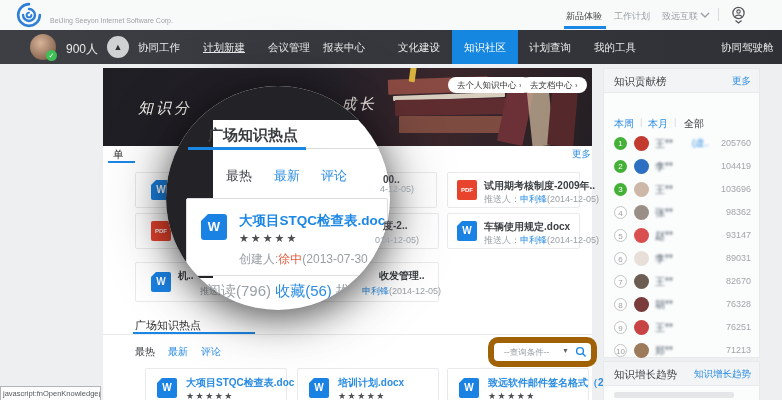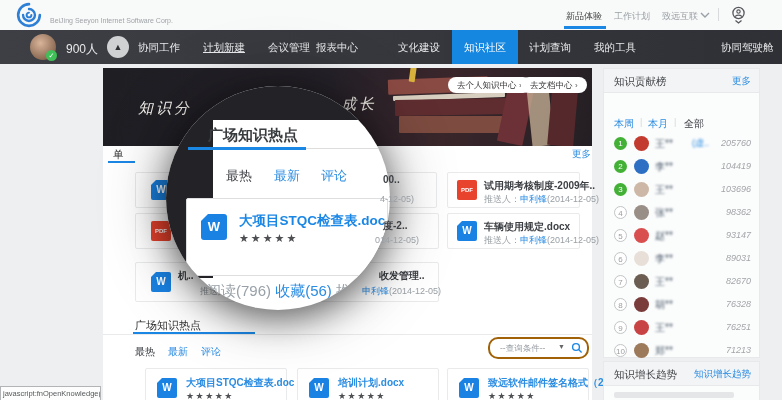--- a/index.html
+++ b/index.html
@@ -41,21 +41,21 @@
   .cmeta{font-size:9px;color:#9aa0a5;}
   .blue{color:#2a8ce2;}
   .orange{color:#e2593c;}
   .stars{font-size:9px;color:#4d4f52;letter-spacing:1.5px;}
   .btitle{font-size:10px;font-weight:bold;color:#2a8ce2;}
   
   .sectitle{left:32px;top:250px;font-size:11px;color:#333;}
   .secline{position:absolute;left:30px;top:264px;width:122px;height:2px;background:#1b87e5;}
   .secborder{position:absolute;left:0px;top:266px;width:489px;height:1px;background:#e8eaeb;}
   .htab{top:277px;font-size:10px;cursor:pointer;}
-  .pill{position:absolute;left:385px;top:269px;width:97px;height:18px;border:2px solid #a16207;border-radius:10px;background:#fff;}
+  .pill{position:absolute;left:385px;top:269px;width:97px;height:18px;border:6px solid #a16207;border-radius:10px;background:#fff;}
   .pill .ph{position:absolute;left:10px;top:4px;font-size:8.5px;color:#9aa0a5;}
   .pill .chev{position:absolute;left:68px;top:4px;font-size:7px;color:#666;}
   
   .mag{position:absolute;left:166px;top:86px;width:224px;height:224px;border-radius:50%;background:#fff;overflow:hidden;z-index:30;box-shadow:0 8px 35px rgba(0,0,0,.55),0 0 70px rgba(0,0,0,.28);}
   .mdark{position:absolute;background:#232327;}
   .mtitle{left:42px;top:40px;font-size:15px;font-weight:bold;color:#3a3d40;}
   .mbar{position:absolute;left:22px;top:61px;width:118px;height:3px;background:#1b87e5;}
   .mgray{position:absolute;left:140px;top:62px;width:84px;height:1px;background:#ddd;}
   .mtab{top:81px;font-size:13px;cursor:pointer;}
   .mcard{position:absolute;left:20px;top:112px;width:200px;height:76px;border:1px solid #dcdedf;border-radius:2px;background:#fff;}
@@ -72,21 +72,21 @@
   .score-line{left:10px;top:31px;font-size:9px;color:#77797c;}
   .stab{top:48px;font-size:10px;cursor:pointer;}
   .ssep{top:48px;font-size:9px;color:#d5d7d8;}
   .rrow{position:absolute;left:0;width:100%;height:22px;}
   .rbadge{position:absolute;left:10px;top:4px;width:13px;height:13px;border-radius:50%;font-size:8px;text-align:center;line-height:13px;}
   .rb-top{background:#43b036;color:#fff;}
   .rb-low{background:#fff;border:1px solid #c2c4c6;color:#9b9ea1;box-sizing:border-box;}
   .rav{position:absolute;left:30px;top:3px;width:15px;height:15px;border-radius:50%;}
   .rname{position:absolute;left:51px;top:4px;font-size:10px;color:#4a5a6a;filter:blur(1.3px);}
   .rsuffix{position:absolute;left:88px;top:4px;font-size:9px;color:#2a8ce2;filter:blur(.8px);}
-  .rscore{position:absolute;right:8px;top:5px;font-size:9px;color:#a3a6a9;font-style:italic;}
+  .rscore{position:absolute;right:8px;top:5px;font-size:9px;color:#a3a6a9;}
   
   .status{position:absolute;left:0;top:386px;width:97px;height:13px;background:#fdfdfd;border:1px solid #b2b4b6;font-size:7.5px;color:#55585a;line-height:13px;padding-left:2px;overflow:hidden;white-space:nowrap;z-index:40;}
   .frag{z-index:31;}
 </style>
 </head>
 <body>
 
 <div class="screen">
 
   <div class="topbar">
@@ -113,21 +113,21 @@
   </div>
 
   <div class="dnav"></div>
   <div class="avatar"></div>
   <div class="avbadge">✓</div>
   <span class="t members">900人</span>
   <div class="acirc">▲</div>
   <span class="t nitem" style="left:138px;">协同工作</span>
   <span class="t nitem" style="left:203px;text-decoration:underline;">计划新建</span>
   <span class="t nitem" style="left:268px;">会议管理</span>
-  <span class="t nitem" style="left:316px;">报表中心</span>
+  <span class="t nitem" style="left:323px;">报表中心</span>
   <span class="t nitem" style="left:398px;">文化建设</span>
   <div class="nactive">知识社区</div>
   <span class="t nitem" style="left:529px;">计划查询</span>
   <span class="t nitem" style="left:594px;">我的工具</span>
   <span class="t nitem" style="left:659px;margin-top:40px;">表单应用</span>
   <span class="t nitem" style="left:721px;">协同驾驶舱</span>
 
   <div class="main">
 
     <div class="banner">
@@ -151,21 +151,21 @@
 
     <div class="card" style="left:32px;top:104px;width:96px;height:34px;">
       <div class="wicon" style="left:15px;top:7px;">W</div>
     </div>
     <div class="card" style="left:32px;top:145px;width:96px;height:34px;">
       <div class="picon" style="left:15px;top:7px;">PDF</div>
     </div>
 
     <div class="card" style="left:207px;top:104px;width:125px;height:34px;"></div>
     <span class="t ctitle frag" style="left:280px;top:106px;">00..</span>
-    <span class="t cmeta frag" style="left:277px;top:126px;">4-12-05)</span>
+    <span class="t cmeta frag" style="left:277px;top:116px;">4-12-05)</span>
     <div class="card" style="left:207px;top:145px;width:127px;height:34px;"></div>
     <span class="t ctitle frag" style="left:280px;top:151px;text-align:right;">度-2..</span>
     <span class="t cmeta frag" style="left:272px;top:167px;">014-12-05)</span>
 
     <div class="card" style="left:344px;top:104px;width:131px;height:34px;">
       <div class="picon" style="left:9px;top:7px;">PDF</div>
       <span class="t ctitle" style="left:36px;top:6px;">试用期考核制度-2009年..</span>
       <span class="t cmeta" style="left:36px;top:20px;"><span>推送人：</span><span class="blue">申利锋</span><span>(2014-12-05)</span></span>
     </div>
     <div class="card" style="left:344px;top:145px;width:131px;height:34px;">
@@ -220,20 +220,21 @@
     <span class="t mtitle">广场知识热点</span>
     <div class="mbar"></div>
     <div class="mgray"></div>
     <span class="t mtab" style="left:60px;color:#3c3f43;">最热</span>
     <span class="t mtab blue" style="left:108px;">最新</span>
     <span class="t mtab blue" style="left:155px;">评论</span>
     <div class="mcard">
       <div class="mwicon">W</div>
       <span class="t mdoct">大项目STQC检查表.doc</span>
       <span class="t mstars">★★★★★</span>
+      <span class="t mcreator"><span>创建人:</span><span class="orange">徐中</span><span>(2013-07-30</span></span>
     </div>
     <span class="t mbig"><span>阅读(796) </span><span class="blue">收藏(56)</span><span> 推荐</span></span>
   </div>
 
   <div class="side" style="top:68px;height:288px;">
     <div class="shead">
       <span class="t sheadtitle">知识贡献榜</span>
       <span class="t more" style="right:8px;top:6px;left:auto;">更多</span>
     </div>
     <span class="t stab blue" style="left:10px;">本周</span>

